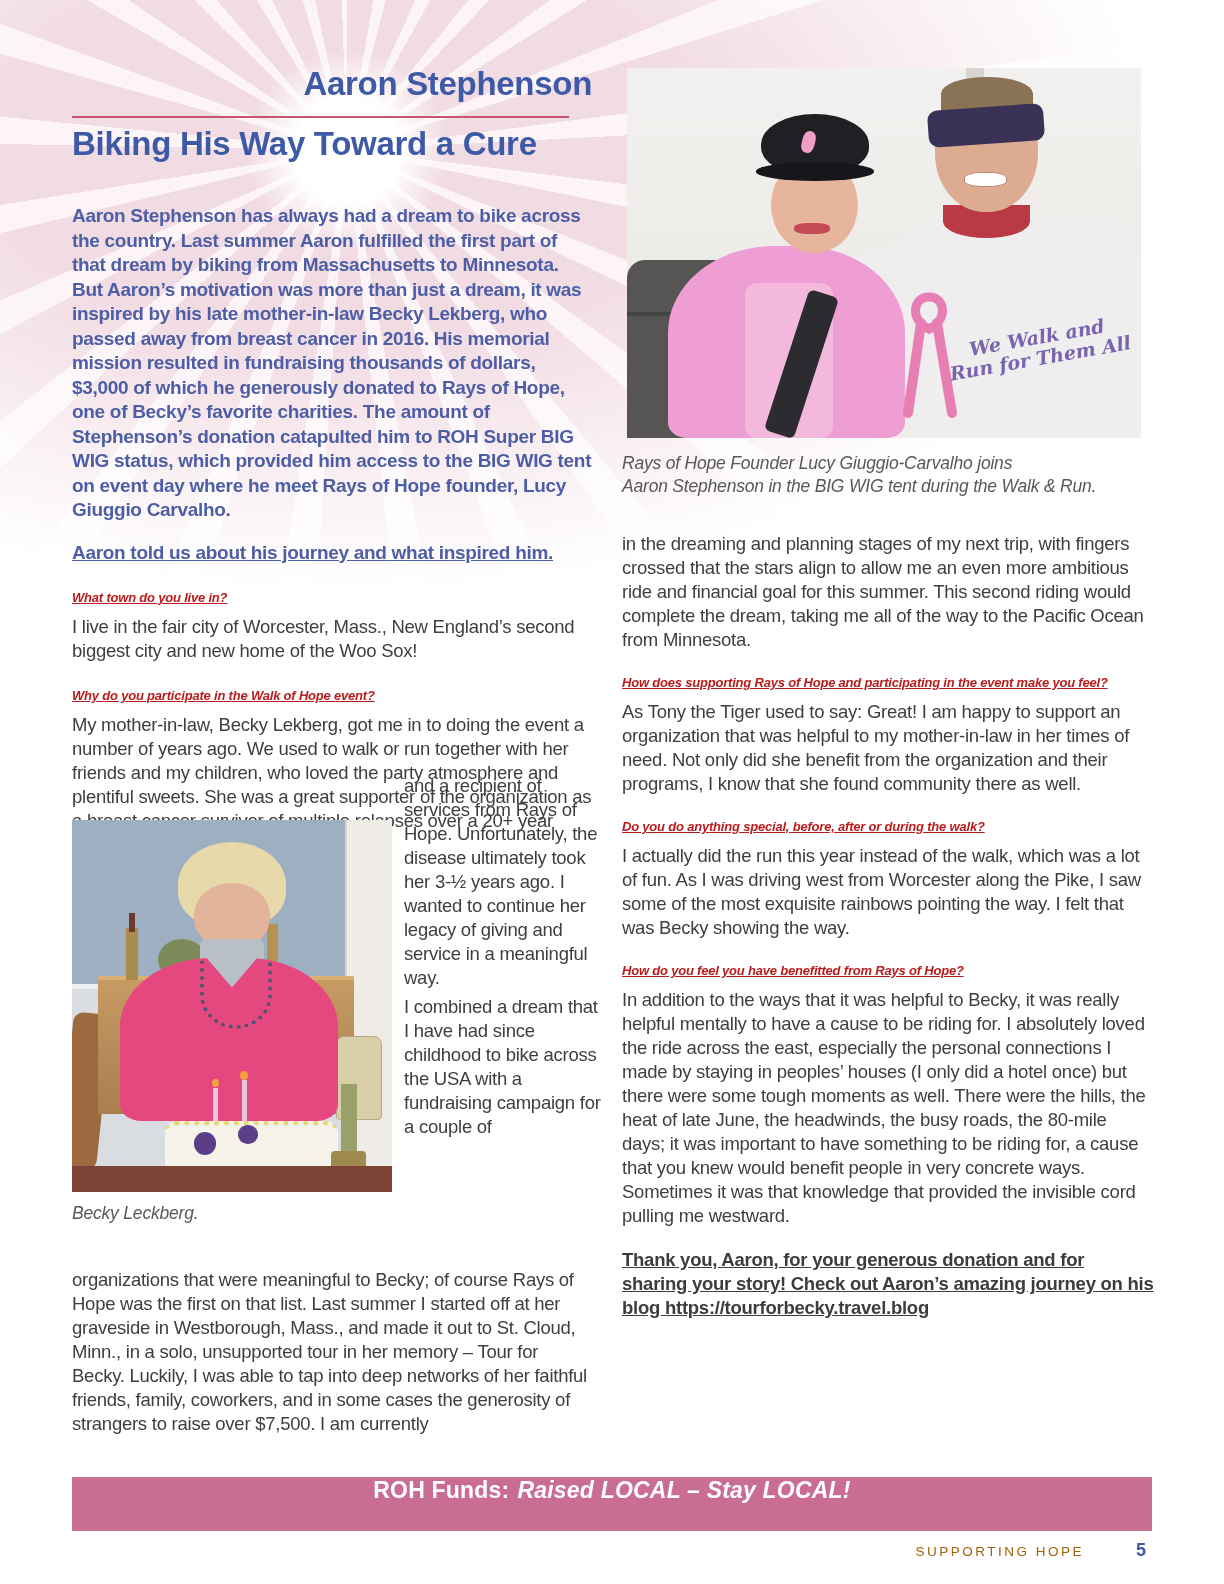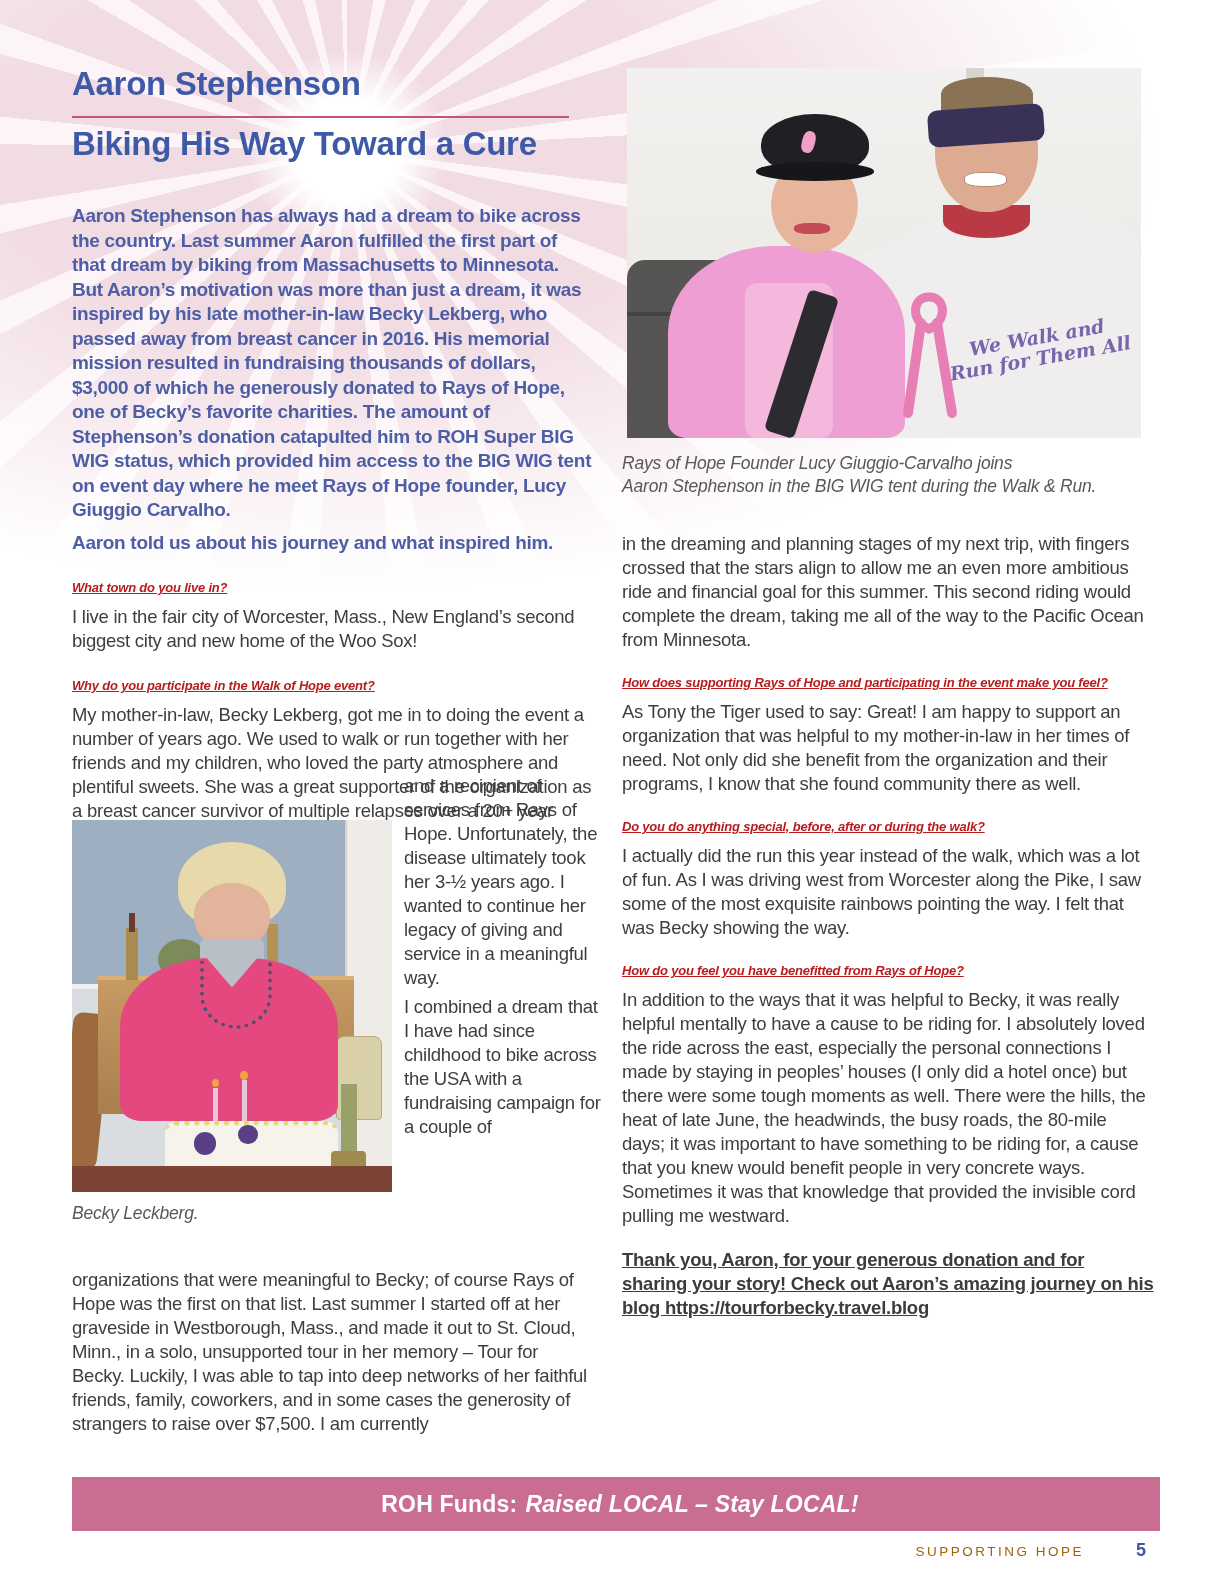--- a/index.html
+++ b/index.html
@@ -10,25 +10,25 @@
   
   .burst{left:0;top:0;width:1224px;height:660px;
     background:
       radial-gradient(ellipse 920px 500px at 347px 150px, rgba(255,255,255,0) 0 38%, #ffffff 88%),
       radial-gradient(circle at 347px 150px, #ffffff 0 52px, rgba(255,255,255,0) 100px),
       repeating-conic-gradient(from 0deg at 347px 150px, #f2dce4 0deg 10deg, #fcf4f7 10deg 14.5deg);
   }
 
   
   .left-flow{left:72px;top:64px;width:520px;}
-  h1.title{margin:0;font-size:33px;line-height:40px;font-weight:800;color:#3e5aa7;letter-spacing:-0.3px;}
+  h1.title{margin:0;font-size:33px;line-height:40px;font-weight:800;color:#3e5aa7;letter-spacing:-0.3px;text-align:right;}
   .divider{margin:12px 0 0 0;height:2px;background:#c4566e;border:none;width:497px;}
   h2.subtitle{margin:6px 0 0 0;font-size:33px;line-height:40px;font-weight:800;color:#3e5aa7;letter-spacing:-0.3px;}
   .intro{margin:40px 0 0 0;font-size:19px;line-height:24.5px;font-weight:600;color:#4d5ea6;letter-spacing:-0.3px;}
-  .intro.second{margin-top:8px;}
+  .intro.second{margin-top:18px;text-decoration:underline;}
   .q{margin:20px 0 0 0;font-size:13px;line-height:25px;font-weight:bold;font-style:italic;color:#b91c1c;letter-spacing:-0.2px;text-decoration:underline;}
   .a{margin:5px 0 0 0;font-size:18.5px;line-height:24px;color:#3e3e40;letter-spacing:-0.25px;}
 
   
   .narrow-col{left:404px;top:774px;width:198px;}
   .narrow-col .a{line-height:24px;}
   .narrow-col .q{margin-top:14px;}
   .wide-cont{left:72px;top:1268px;width:522px;}
 
   
@@ -41,21 +41,21 @@
   
   .photo{overflow:hidden;position:relative;background:#e9e7e3;}
   .photo-top{width:514px;height:370px;margin-left:5px;
     background:linear-gradient(#f2f1ef, #e9e7e3);}
   .photo-becky{width:320px;height:372px;background:linear-gradient(#9fafc2 0 45%, #d9dde2 45% 100%);}
   .becky-block{left:72px;top:820px;width:320px;}
   .shape{position:absolute;}
 
   
   .banner{left:72px;top:1477px;width:1080px;height:54px;background:#c96d93;
-    display:flex;align-items:center;justify-content:center;padding-left:8px;}
+    display:flex;justify-content:center;}
   .banner .txt{color:#ffffff;font-size:23px;font-weight:bold;letter-spacing:0.2px;}
   .banner .emph{font-style:italic;margin-left:8px;}
   .footer{left:72px;top:1540px;width:1080px;display:flex;justify-content:flex-end;align-items:baseline;}
   .footer .label{font-size:13.5px;letter-spacing:2.5px;color:#a16207;}
   .footer .pagenum{font-size:18px;font-weight:bold;color:#3e5aa7;margin-left:52px;margin-right:6px;}
 
   .script-text{font-family:"DejaVu Serif","Liberation Serif",serif;font-style:italic;color:#7566ae;
     font-size:19px;line-height:21px;transform:rotate(-10deg);font-weight:bold;}
 </style>
 </head>

